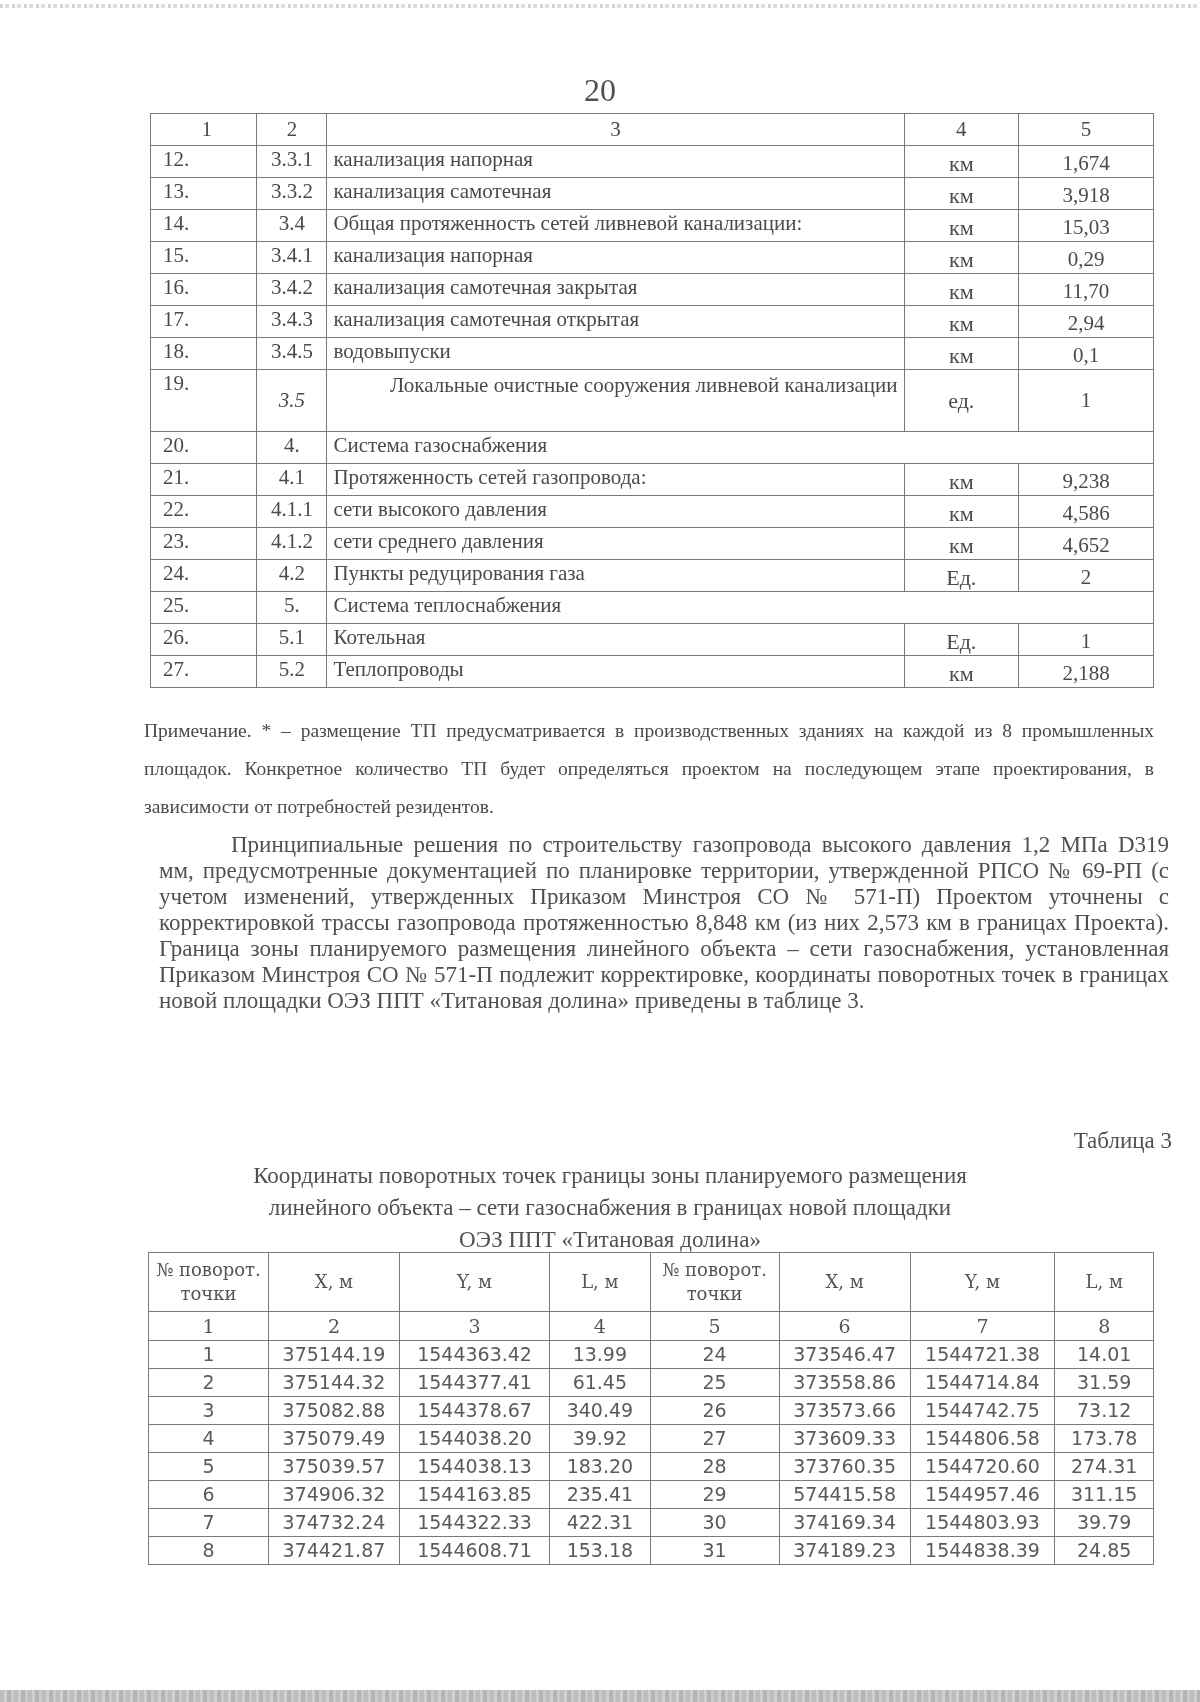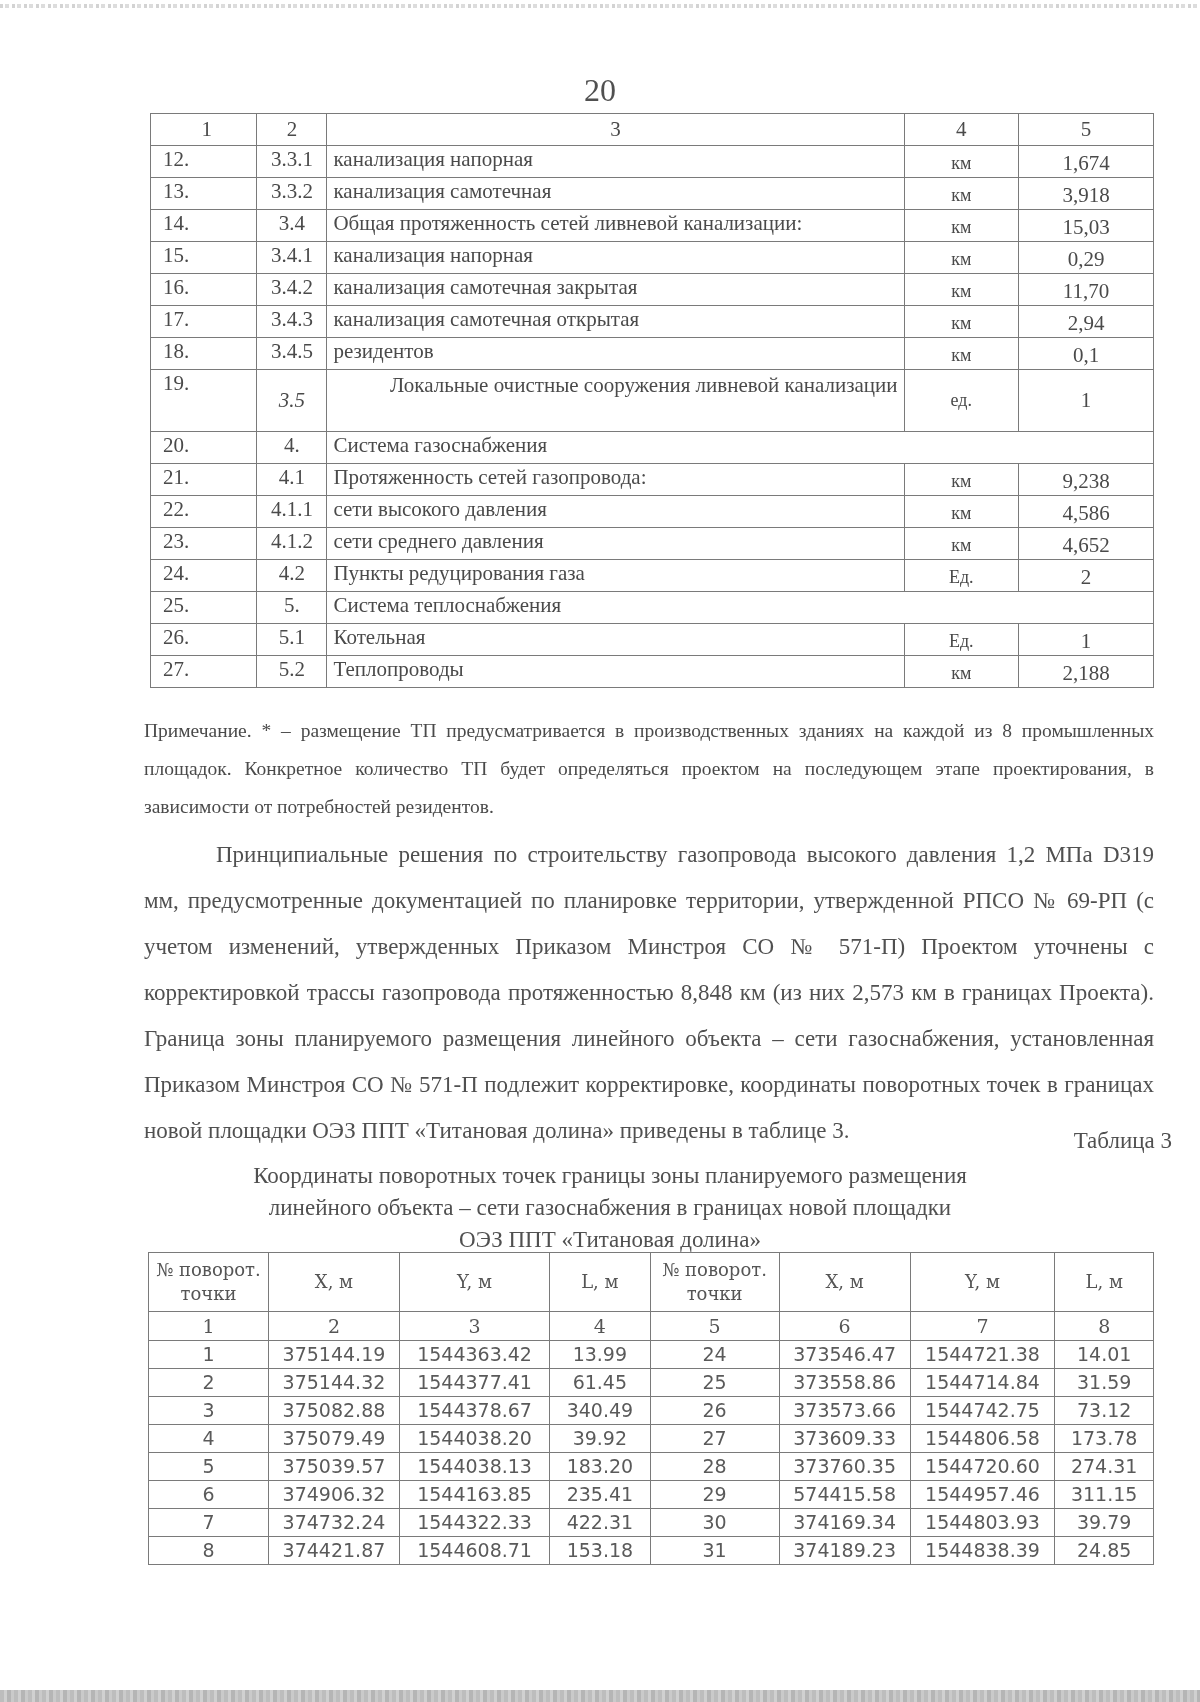--- a/index.html
+++ b/index.html
@@ -27,33 +27,33 @@
       position: absolute; left: 150px; top: 113px; width: 1004px;
       font-size: 21px; color: #4a4a4a;
     }
     .t2 td {
       border: 1.5px solid #7a7a7a; padding: 0 6px; height: 31px;
       vertical-align: top; line-height: 27px;
     }
     .t2 .c1 { width: 86px; text-align: left; padding-left: 12px; }
     .t2 .c2 { width: 56px; text-align: center; }
     .t2 .c3 { width: 556px; text-align: left; }
-    .t2 .c4 { width: 100px; text-align: center; vertical-align: bottom; font-size: 18px; }
+    .t2 .c4 { width: 100px; text-align: center; vertical-align: bottom; font-size: 22px; }
     .t2 .c5 { width: 120px; text-align: center; vertical-align: bottom; }
     .t2 tr.head td { text-align: center; font-size: 21px; vertical-align: middle; }
     .t2 tr.tall td.c2 { vertical-align: middle; font-style: italic; }
     .t2 tr.tall td.c4, .t2 tr.tall td.c5 { vertical-align: middle; }
     .t2 tr.tall td.c3 { line-height: 31px; text-align: right; }
     .note {
       position: absolute; left: 144px; top: 712px; width: 1010px;
       font-size: 19.5px; line-height: 38px; text-align: justify; color: #4a4a4a;
     }
     .para {
-      position: absolute; left: 144px; top: 832px; width: 1010px;
-      font-size: 23px; line-height: 46px; text-align: justify; color: #505050;
+      position: absolute; left: 159px; top: 832px; width: 1010px;
+      font-size: 23px; line-height: 26px; text-align: justify; color: #505050;
       text-indent: 72px;
     }
     .tbl-label {
       position: absolute; left: 0; width: 1148px; top: 1128px;
       text-align: right; font-size: 23px; color: #505050; padding-left: 24px;
     }
     .tbl-title {
       position: absolute; left: 170px; width: 880px; top: 1160px;
       text-align: center; font-size: 23px; line-height: 32px; color: #505050;
     }
@@ -126,21 +126,21 @@
       <tr>
         <td class="c1">17.</td>
         <td class="c2">3.4.3</td>
         <td class="c3">канализация самотечная открытая</td>
         <td class="c4">км</td>
         <td class="c5">2,94</td>
       </tr>
       <tr>
         <td class="c1">18.</td>
         <td class="c2">3.4.5</td>
-        <td class="c3">резидентов</td>
+        <td class="c3">водовыпуски</td>
         <td class="c4">км</td>
         <td class="c5">0,1</td>
       </tr>
       <tr class="tall" style="height: 62px;">
         <td class="c1">19.</td>
         <td class="c2">3.5</td>
         <td class="c3">Локальные очистные сооружения ливневой канализации</td>
         <td class="c4">ед.</td>
         <td class="c5">1</td>
       </tr>

